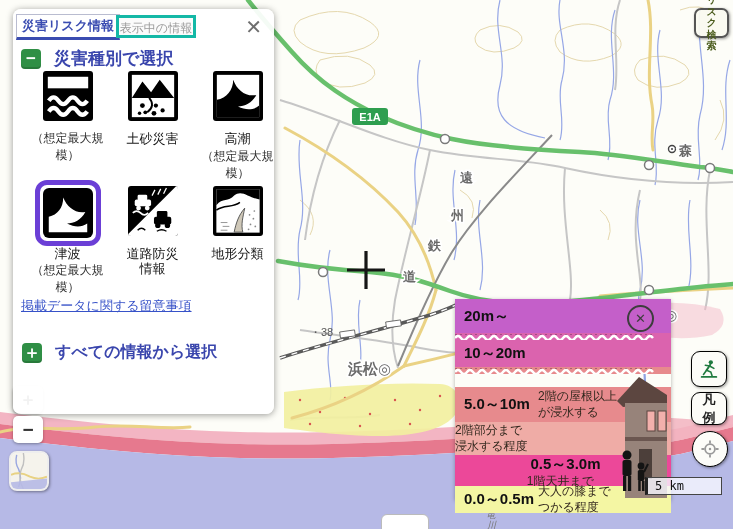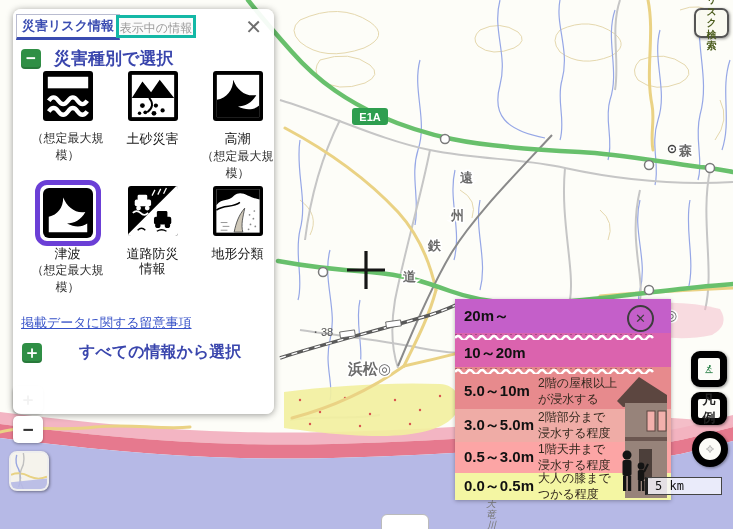--- a/index.html
+++ b/index.html
@@ -29,40 +29,40 @@
   .sect-title{color:#3a46ad;font-size:17px;font-weight:bold;}
   #hazard-grid{position:absolute;left:12px;top:62px;width:240px;display:grid;
                grid-template-columns:85px 85px 85px;row-gap:4px;}
   .hz{text-align:center;cursor:pointer;}
   .tile-slot{height:58px;display:flex;align-items:flex-start;justify-content:center;}
   .hz svg.picto{width:50px;height:50px;border-radius:3px;display:block;}
   .sel-wrap{width:50px;height:50px;border:5px solid #6b3fd6;border-radius:12px;padding:3px;
             background:#fff;margin-top:-6px;}
   .hz-label{font-size:13px;color:#151515;line-height:1.2;white-space:pre-line;margin-top:2px;}
   .hz-sub{font-size:12px;color:#333;margin-top:1px;}
-  #notice-link{position:absolute;left:8px;top:305px;font-size:13px;color:#3752c8;
+  #notice-link{position:absolute;left:8px;top:288px;font-size:13px;color:#3752c8;
                text-decoration:underline;cursor:pointer;}
   #all-info{position:absolute;left:9px;top:333px;display:flex;align-items:center;gap:13px;cursor:pointer;}
-  #all-info .lbl{color:#3a46ad;font-size:16px;font-weight:bold;margin-left:24px;}
+  #all-info .lbl{color:#3a46ad;font-size:16px;font-weight:bold;}
 
   
   #legend{position:absolute;left:455px;top:299px;width:216px;height:201px;z-index:15;
           box-shadow:0 1px 4px rgba(0,0,0,.3);}
   .lrow{position:relative;display:flex;align-items:center;}
   .lrange{font-size:15px;font-weight:bold;color:#111;padding-left:9px;width:74px;flex:none;}
   .ldesc{font-size:12px;color:#33281e;line-height:1.3;white-space:pre-line;}
   .lsep{position:relative;height:7px;overflow:hidden;}
   .lsep svg{position:absolute;left:0;top:0;}
   #legend-close{position:absolute;left:172px;top:6px;width:23px;height:23px;border:2.5px solid #3d3d3d;
                 border-radius:50%;color:#3d3d3d;font-size:13px;font-weight:bold;display:flex;
                 align-items:center;justify-content:center;cursor:pointer;background:transparent;}
   #house{position:absolute;right:2px;top:72px;pointer-events:none;}
 
   
-  .ctl{position:absolute;background:#fcfcf8;border:7px solid #000000;border-radius:9px;
+  .ctl{position:absolute;background:#fcfcf8;border:1px solid #000000;border-radius:9px;
        box-shadow:1px 1px 3px rgba(0,0,0,.4);display:flex;align-items:center;
        justify-content:center;cursor:pointer;z-index:25;box-sizing:border-box;}
   #risk-search{left:694px;top:8px;width:35px;height:30px;border:2px solid #555;border-radius:7px;
                font-size:10px;font-weight:bold;color:#4c5d1e;line-height:1.15;text-align:center;
                white-space:pre-line;background:rgba(250,250,240,.95);}
   #btn-evac{left:691px;top:351px;width:36px;height:36px;}
   #btn-legend{left:691px;top:392px;width:36px;height:33px;font-size:13px;font-weight:bold;color:#222;}
   #btn-gps{left:692px;top:431px;width:36px;height:36px;border-radius:50%;}
   #zoom-in{left:13px;top:386px;width:30px;height:27px;z-index:5;background:#fff;border:none;
            border-radius:5px;font-size:17px;color:#444;font-weight:bold;box-shadow:0 1px 3px rgba(0,0,0,.35);}
@@ -364,31 +364,30 @@
     <div class="lrow" style="height: 27px; background-color: rgb(219, 99, 174);">
       <span class="lrange">10～20m</span>
       <span class="ldesc"></span>
     </div>
     <div class="lsep" style="background-color: rgb(231, 138, 141);">
       <svg width="200" height="7" viewBox="0 0 200 7">
           <path d="M0 1.5 H200" stroke="rgba(90,50,80,.45)" stroke-width="1" stroke-dasharray="2 3" fill="none"></path>
           <path d="M0 5 q3 -4 6 0 t6 0 t6 0 t6 0 t6 0 t6 0 t6 0 t6 0 t6 0 t6 0 t6 0 t6 0 t6 0 t6 0 t6 0 t6 0 t6 0 t6 0 t6 0 t6 0 t6 0 t6 0 t6 0 t6 0 t6 0 t6 0 t6 0 t6 0 t6 0 t6 0 t6 0 t6 0 t6 0" fill="none" stroke="#fff" stroke-width="2.4"></path>
         </svg>
     </div>
-    <div class="lrow" style="height: 35px; background-color: rgb(231, 138, 141);">
+    <div class="lrow" style="height: 35px; background-color: rgb(231, 138, 141); margin-top: 13px;">
       <span class="lrange">5.0～10m</span>
       <span class="ldesc">2階の屋根以上
 が浸水する</span>
     </div>
     <div class="lrow" style="height: 33px; background-color: rgb(239, 172, 166);">
-      <span class="lrange">3.0～5.0m</span>
       <span class="ldesc">2階部分まで
 浸水する程度</span>
     </div>
-    <div class="lrow" style="height: 31px; background-color: #fca5a5;">
+    <div class="lrow" style="height: 31px; background-color: #ec4899; flex-direction: column;">
       <span class="lrange">0.5～3.0m</span>
       <span class="ldesc">1階天井まで
 浸水する程度</span>
     </div>
     <div class="lrow" style="height: 27px; background-color: rgb(244, 246, 163);">
       <span class="lrange">0.0～0.5m</span>
       <span class="ldesc">大人の膝まで
 つかる程度</span>
     </div>
     <div id="legend-close">✕</div>

